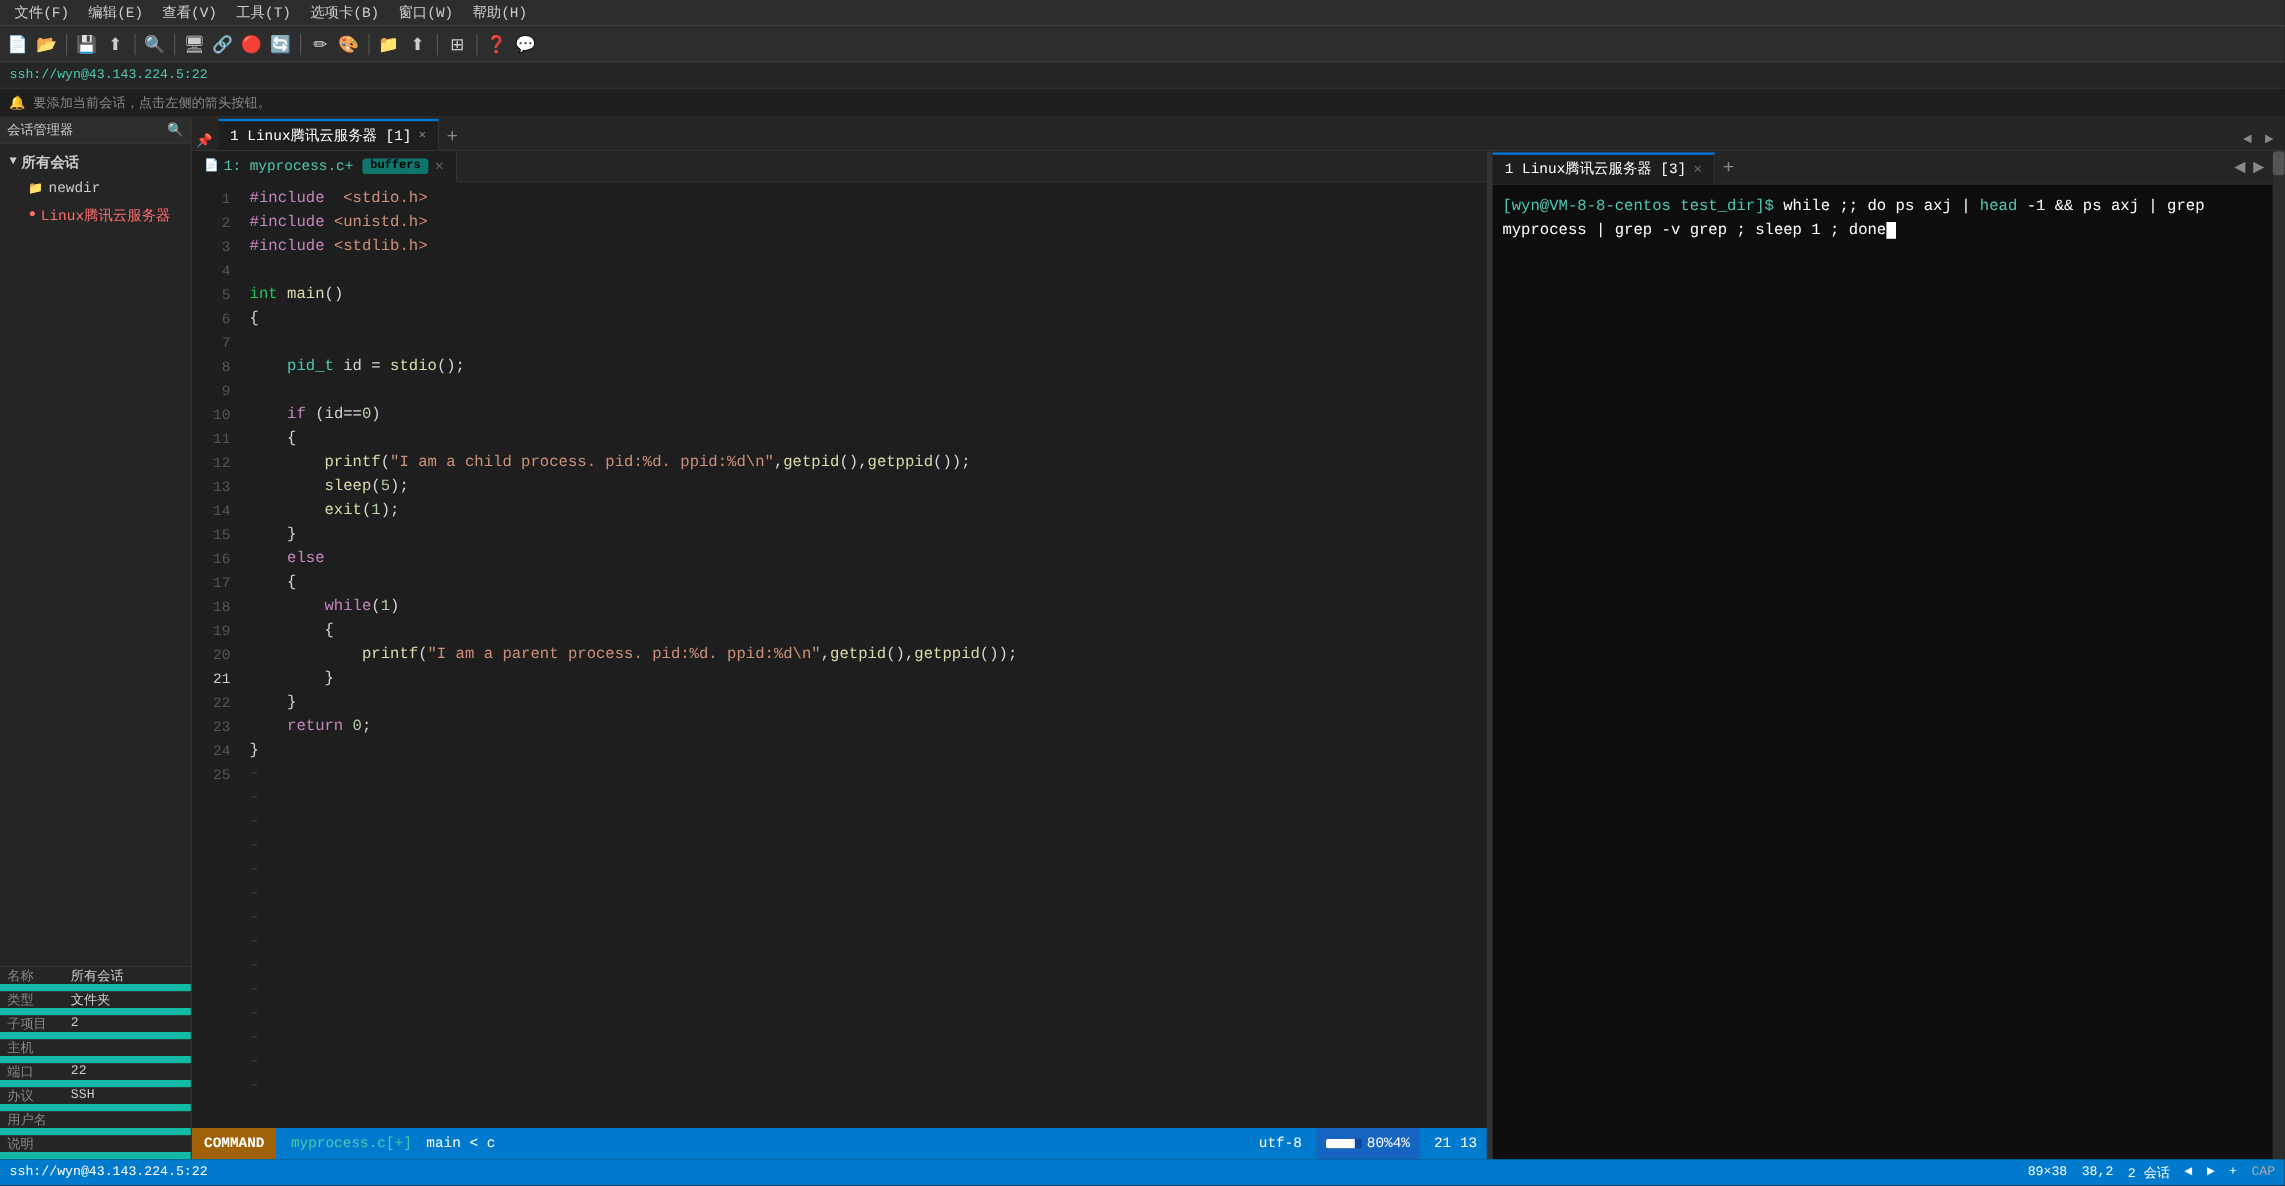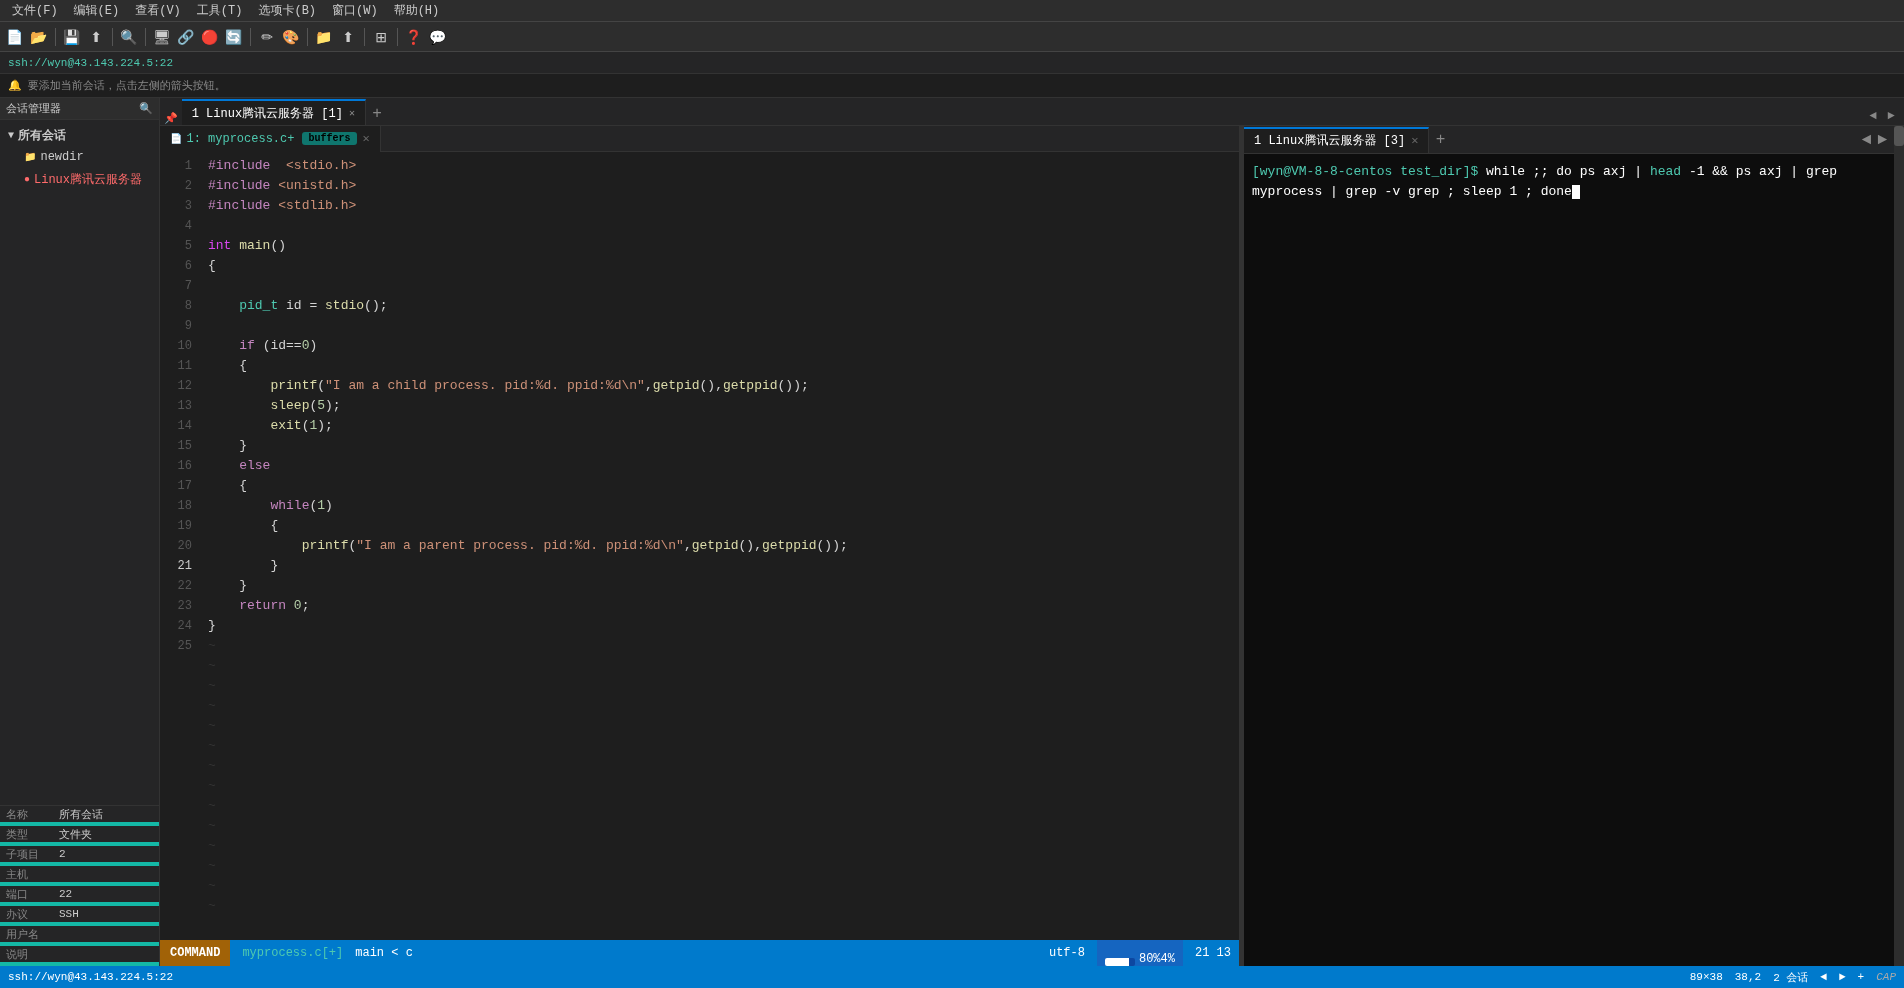--- a/index.html
+++ b/index.html
@@ -127,21 +127,21 @@
 
     
     #properties {
       border-top: 1px solid #333;
       font-size: 11px;
     }
     .prop-row {
       display: flex;
       align-items: center;
       height: 20px;
-      border-bottom: 4px solid #14b8a6;
+      border-bottom: 6px solid #14b8a6;
     }
     .prop-key {
       width: 55px;
       padding: 0 6px;
       color: #888;
       flex-shrink: 0;
     }
     .prop-val {
       flex: 1;
       padding: 0 4px;
@@ -291,21 +291,21 @@
     }
     #code-lines {
       flex: 1;
       padding: 4px 8px;
       overflow: auto;
       white-space: pre;
     }
 
     
     .kw { color: #c586c0; } 
-    .kw2 { color: #d946ef; } 
+    .kw2 { color: #22c55e; } 
     .fn { color: #dcdcaa; } 
     .str { color: #ce9178; } 
     .type { color: #4ec9b0; } 
     .num { color: #b5cea8; } 
     .inc { color: #c586c0; } 
     .hdr { color: #ce9178; } 
     .plain { color: #d4d4d4; }
 
     
     #editor-status {
@@ -329,21 +329,21 @@
       margin-left: -8px;
     }
     .status-file { color: #4ec9b0; }
     .status-spacer { flex: 1; }
     .status-encoding { color: #fff; text-align: right; }
     .status-progress {
       background: #1565c0;
       padding: 0 8px;
       height: 26px;
       display: flex;
-      align-items: flex-end;
+      align-items: center;
       gap: 4px;
     }
     .progress-bar-container {
       width: 30px;
       height: 8px;
       background: #0d47a1;
       border-radius: 2px;
       overflow: hidden;
     }
     .progress-bar-fill {
@@ -717,15 +717,15 @@
   <div class="bottom-status-left">
     <span class="bs-item">ssh://wyn@43.143.224.5:22</span>
   </div>
   <div class="bottom-status-right">
     <span class="bs-item">89×38</span>
     <span class="bs-item">38,2</span>
     <span class="bs-item">2 会话</span>
     <span class="bs-item">◄</span>
     <span class="bs-item">►</span>
     <span class="bs-item">+</span>
-    <span class="bs-item" style="color:#aaa;font-style:italic;">CAP</span>
+    <span class="bs-item" style="color:#aaa;">CAP</span>
   </div>
 </div>
 
 </body></html>

